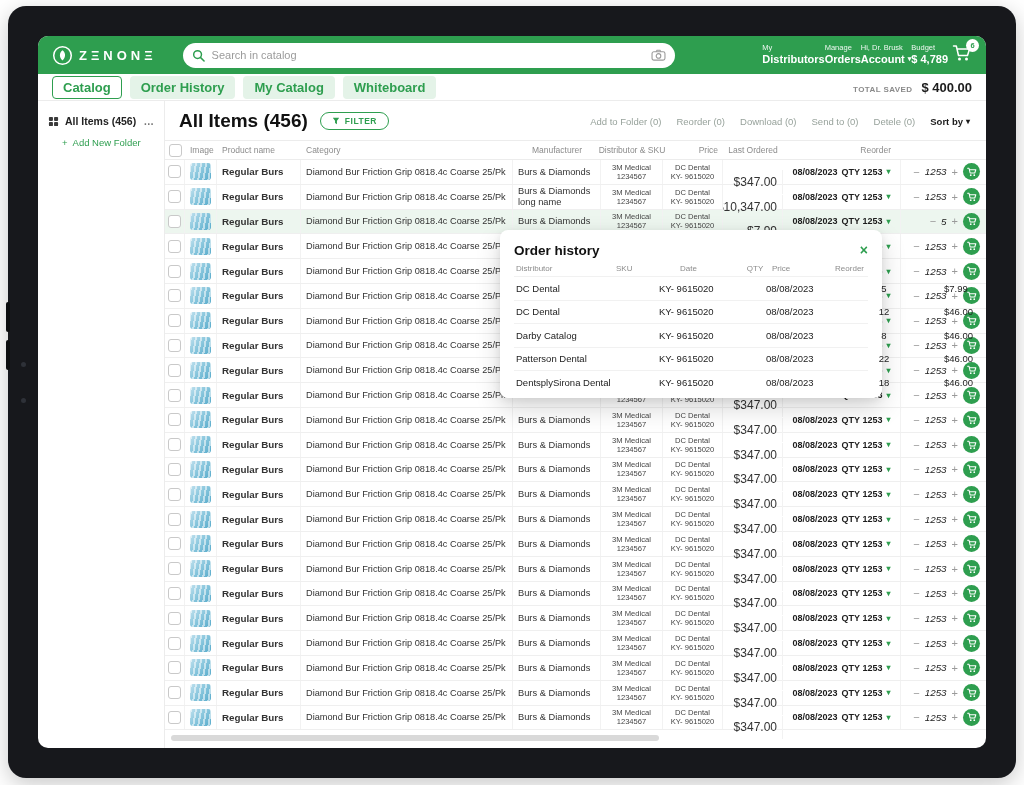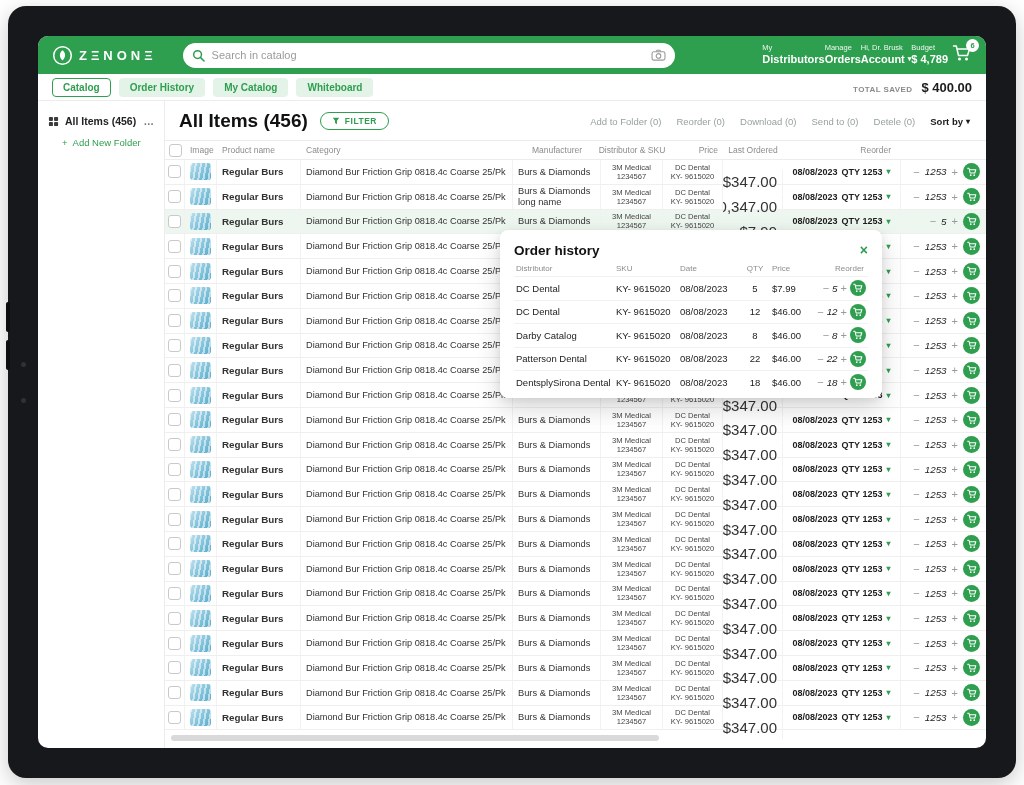--- a/index.html
+++ b/index.html
@@ -31,21 +31,21 @@
   .nav-2line .bottom { font-size:11px; font-weight:bold; display:flex; align-items:center; gap:3px; }
   .chev-w { font-size:7px; }
   .cart-wrap { position:relative; margin-left:4px; }
   .cart-badge { position:absolute; top:-5px; right:-7px; width:13px; height:13px;
                 background:#fff; border-radius:50%; color:#2E9E4F; font-size:7.5px;
                 font-weight:bold; display:flex; align-items:center; justify-content:center; }
 
   
   .chipsbar { height:27px; display:flex; align-items:center; gap:8px; padding:0 14px;
               border-bottom:1px solid #ECECEC; background:#fff; }
-  .chip { font-size:10px; font-weight:bold; color:#2E9E4F; background:#E4F3E8;
+  .chip { font-size:13px; font-weight:bold; color:#2E9E4F; background:#E4F3E8;
           padding:3px 10px; border-radius:4px; border:1px solid transparent; cursor:pointer; }
   .chip.active { background:#fff; border-color:#2E9E4F; }
   .total-saved { margin-left:auto; display:flex; align-items:baseline; gap:9px; }
   .ts-label { font-size:8px; font-weight:bold; color:#8a8a8a; letter-spacing:.4px; }
   .ts-value { font-size:13px; font-weight:bold; color:#1c1c1c; }
 
   
   .content { display:flex; height:647px; }
   .sidebar { width:127px; border-right:1px solid #ECECEC; padding-top:10px; flex:none; }
   .side-item { display:flex; align-items:center; gap:6px; padding:4px 10px;
@@ -77,21 +77,21 @@
   .trow.hl { background:#EDF6EF; }
   .c { padding:0 5px; height:100%; display:flex; align-items:center;
        border-right:1px solid #F2F2F2; overflow:hidden; white-space:nowrap; }
   .c-check { justify-content:center; padding:0; }
   .c-img { justify-content:center; }
   .c-name { font-weight:bold; font-size:9.8px; }
   .c-desc { font-size:9.2px; }
   .c-cat { font-size:9.3px; white-space:normal; line-height:1.1; }
   .c-mfr, .c-dist { font-size:7.6px; white-space:normal; line-height:1.2;
                     text-align:center; justify-content:center; color:#444; }
-  .c-price { justify-content:flex-end; font-size:15px;margin-top:20px; }
+  .c-price { justify-content:flex-end; font-size:12px;margin-top:20px; }
   .c-last { font-size:9px; font-weight:bold; gap:4px; justify-content:center; color:#1c1c1c; }
   .c-re { gap:5px; justify-content:flex-end; padding-right:6px; border-right:none; }
   .chev-g { color:#2E9E4F; font-size:8px; font-weight:bold; cursor:pointer; }
   .step { color:#9a9a9a; font-size:11px; cursor:pointer; }
   .rqty { font-style:italic; font-size:9.8px; color:#222; }
   .cartbtn { width:17px; height:17px; border-radius:50%; background:#2E9E4F;
              display:flex; align-items:center; justify-content:center; cursor:pointer; flex:none; }
   .checkbox { width:13px; height:13px; border:1.4px solid #C9C9C9; border-radius:3px;
               background:#fff; cursor:pointer; display:inline-block; }
   .thumb { width:26px; height:17px; border-radius:3px; display:inline-block;
@@ -102,21 +102,21 @@
 
   
   .popover { position:absolute; left:335px; top:129px; width:382px; height:168px;
              background:#fff; border-radius:8px; z-index:6; padding:10px 14px 6px;
              box-shadow:0 10px 26px rgba(0,0,0,.16), 0 2px 8px rgba(0,0,0,.08); }
   .pop-head { display:flex; justify-content:space-between; align-items:center; height:20px; }
   .pop-title { font-size:13.5px; font-weight:bold; color:#111; }
   .pop-close { color:#2E9E4F; font-size:14px; font-weight:bold; cursor:pointer; line-height:1; }
   .pgrid { display:grid; grid-template-columns:100px 64px 62px 30px 46px 1fr; align-items:center; }
   .pop-thead { font-size:8px; color:#8C8C8C; height:16px; }
-  .pop-row { font-size:9.5px; color:#222; height:23.5px; border-top:1px solid #F1F1F1; }
+  .pop-row { font-size:9.5px; color:#222; height:23.5px; border-top:1px solid #F1F1F1;gap:43px; }
   .pc { padding:0 2px; overflow:hidden; white-space:nowrap; }
   .pc-qty { text-align:center; }
   .pc-re { display:flex; gap:3px; justify-content:flex-end; align-items:center; }
   .pop-row .cartbtn { width:16px; height:16px; }
 </style>
 </head>
 <body>
 
 <div class="tablet">
   <div class="side-btn" style="top:296px;height:30px;"></div>

